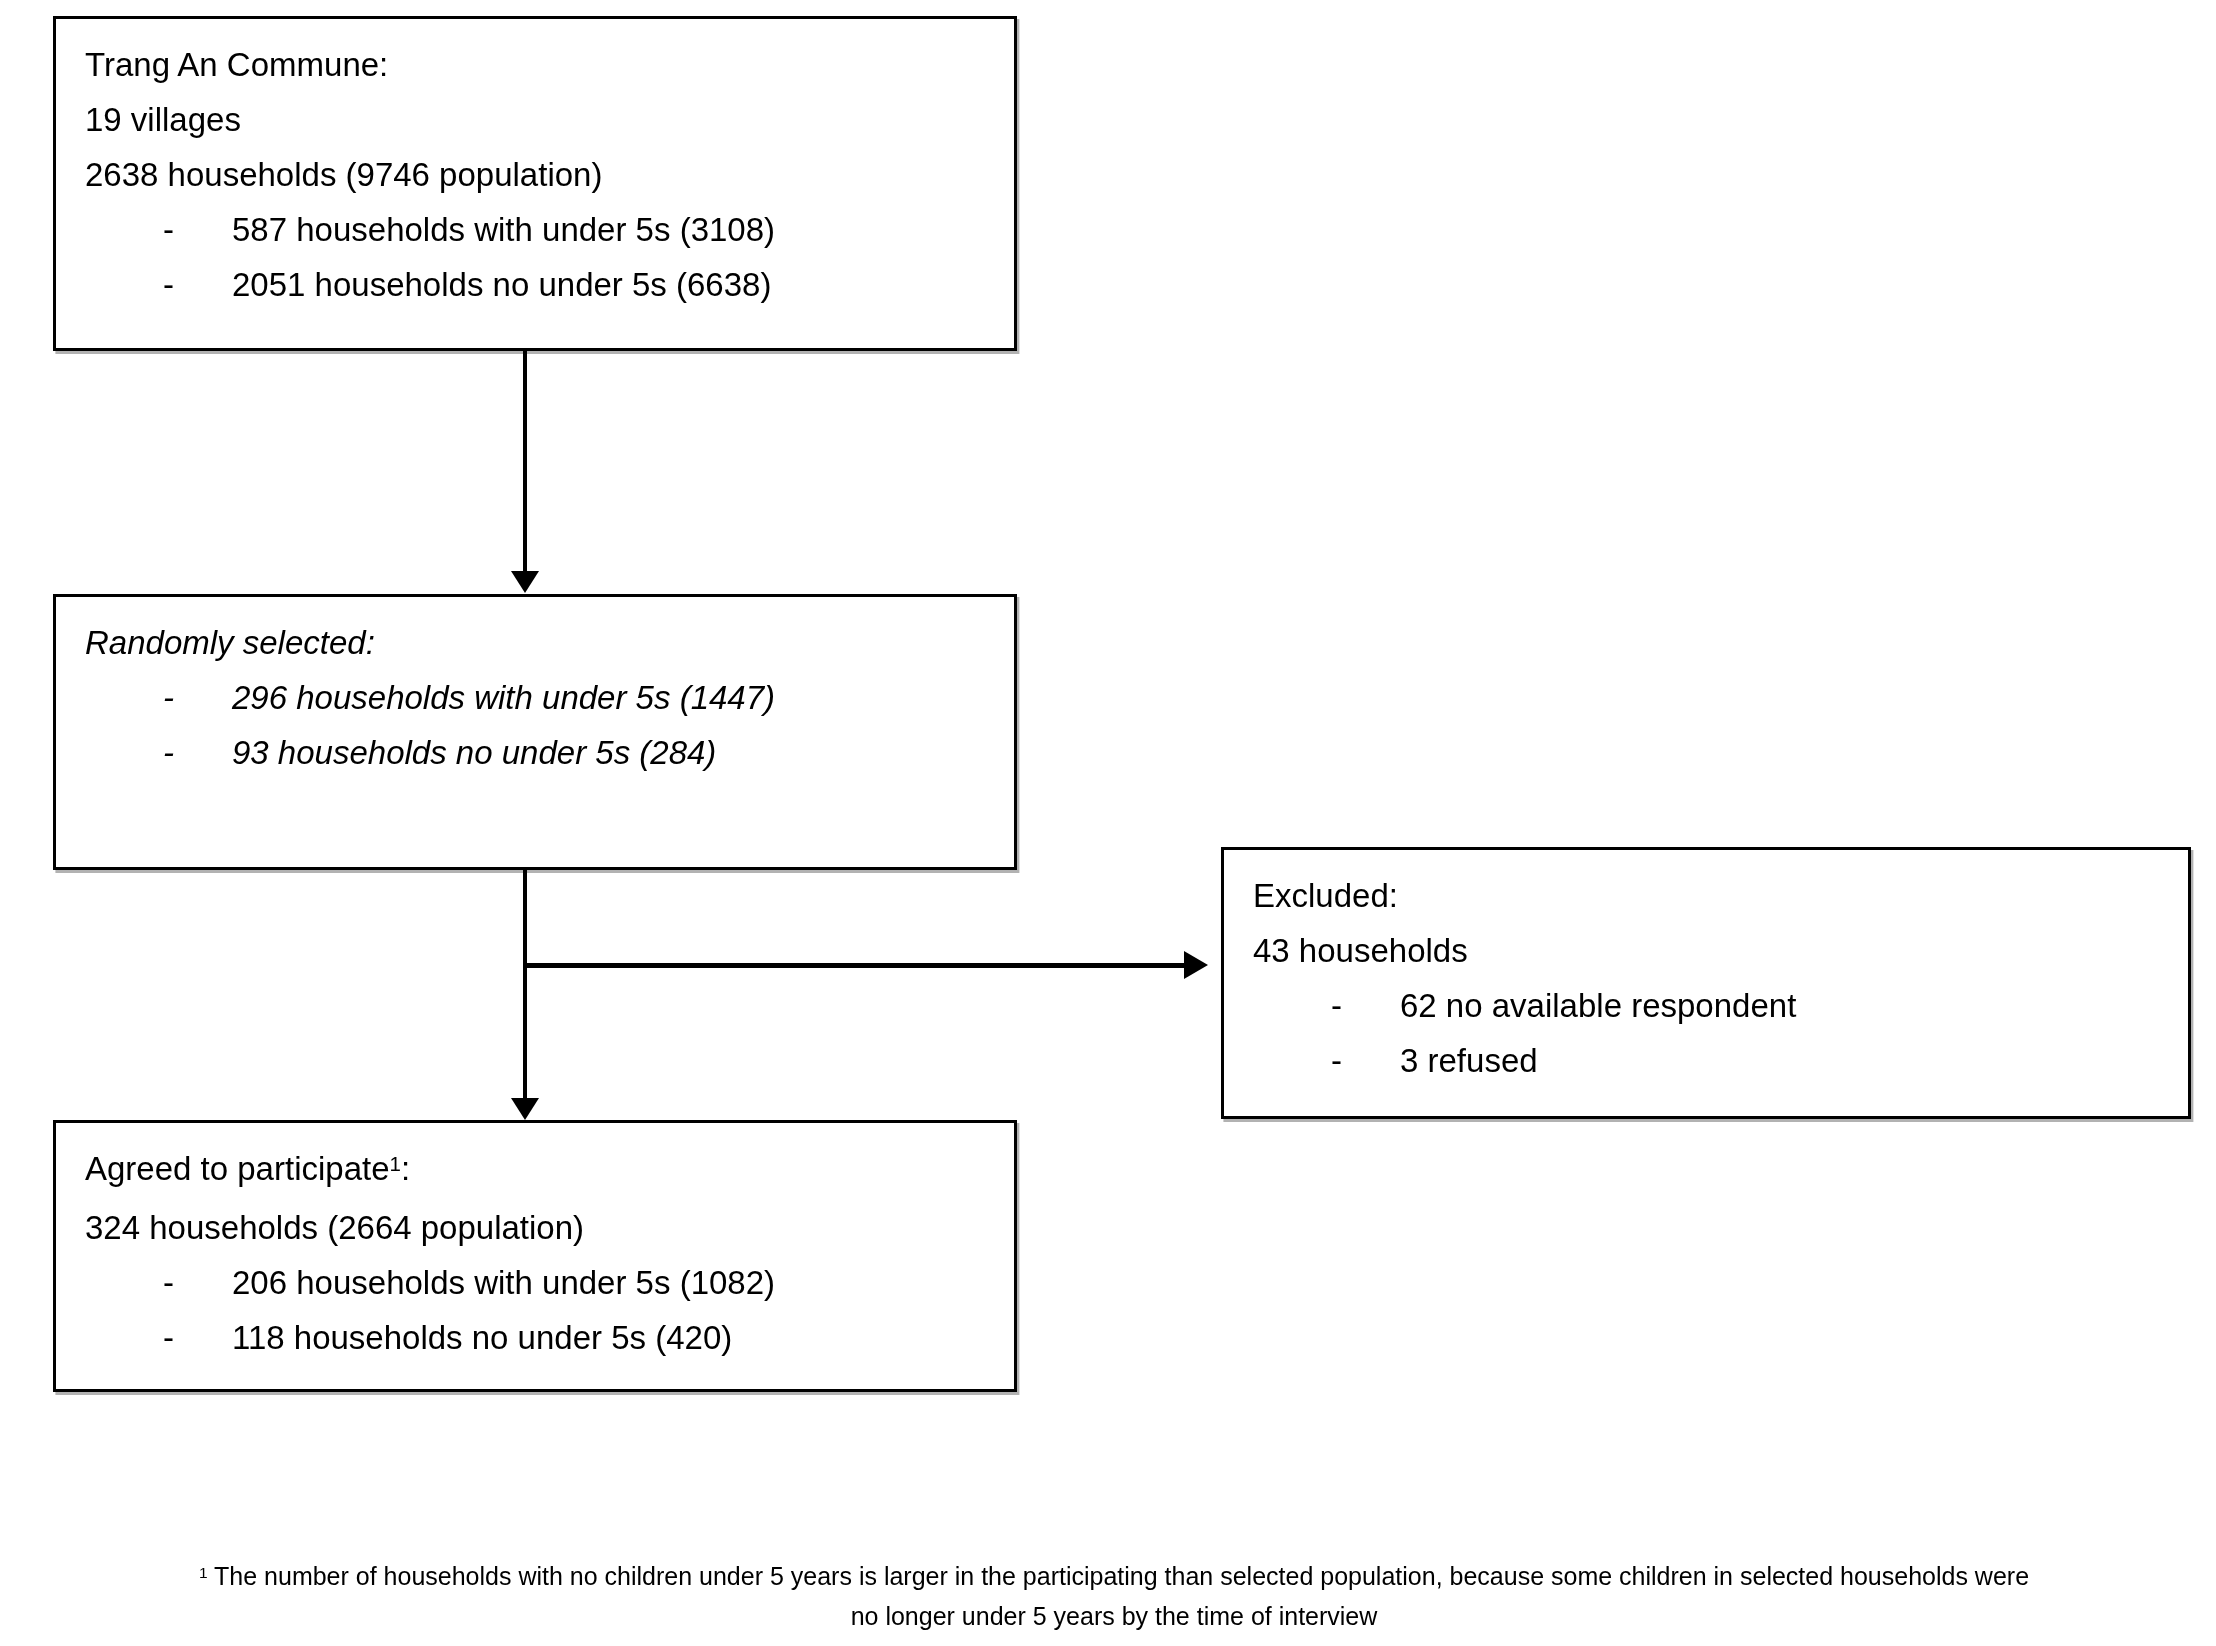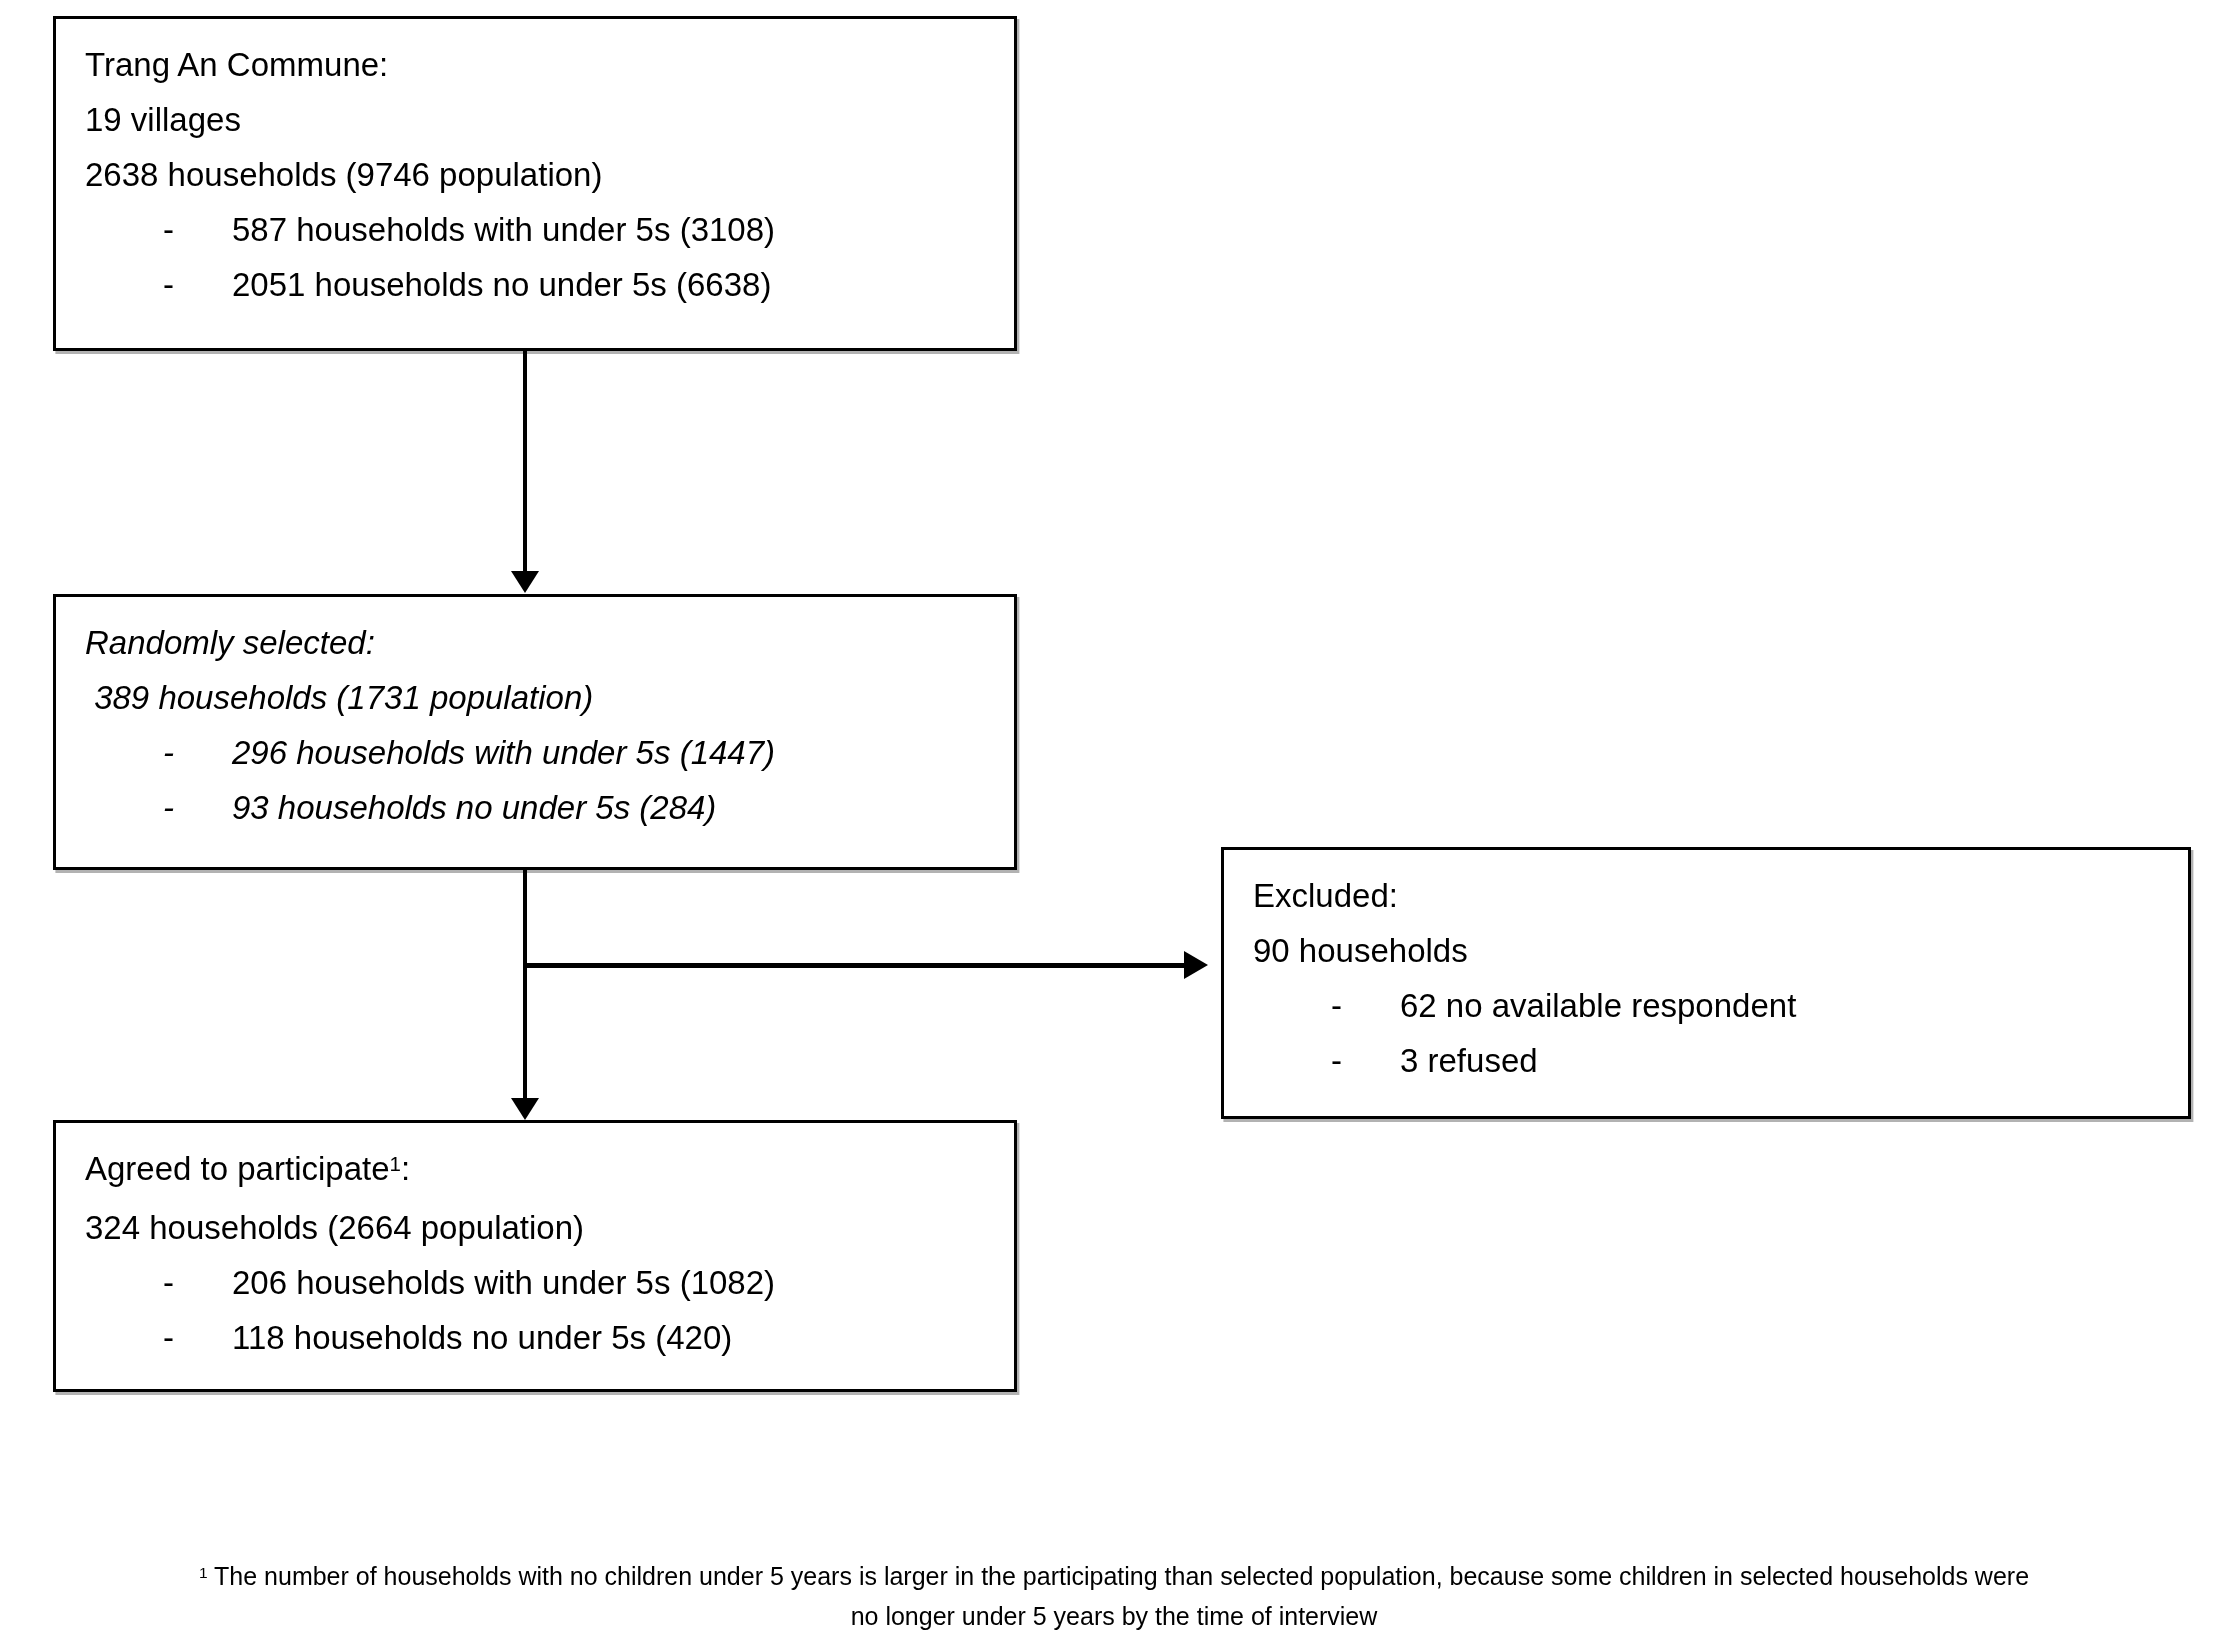--- a/index.html
+++ b/index.html
@@ -97,39 +97,38 @@
     <span class="dash">-</span>
     <span class="bullet-text">2051 households no under 5s (6638)</span>
   </div>
 </div>
 
 <div class="vline" style="left:523px; top:351px; height:222px;"></div>
 <div class="arrowhead-down" style="left:511px; top:571px;"></div>
 
 <div class="box" style="left:53px; top:594px; width:964px; height:276px;font-style:italic;">
   <div class="line">Randomly selected:</div>
-  <div class="line"> 389 households (1731 population)</div>
   <div class="bullet">
     <span class="dash">-</span>
     <span class="bullet-text">296 households with under 5s (1447)</span>
   </div>
   <div class="bullet">
     <span class="dash">-</span>
     <span class="bullet-text">93 households no under 5s (284)</span>
   </div>
 </div>
 
 <div class="vline" style="left:523px; top:870px; height:228px;"></div>
 <div class="arrowhead-down" style="left:511px; top:1098px;"></div>
 <div class="hline" style="left:523px; top:963px; width:662px;"></div>
 <div class="arrowhead-right" style="left:1184px; top:951px;"></div>
 
 <div class="box" style="left:1208px; top:847px; width:970px; height:272px;margin-left:13px;">
   <div class="line">Excluded:</div>
-  <div class="line">90 households</div>
+  <div class="line">43 households</div>
   <div class="bullet">
     <span class="dash">-</span>
     <span class="bullet-text">62 no available respondent</span>
   </div>
   <div class="bullet">
     <span class="dash">-</span>
     <span class="bullet-text">3 refused</span>
   </div>
 </div>
 

